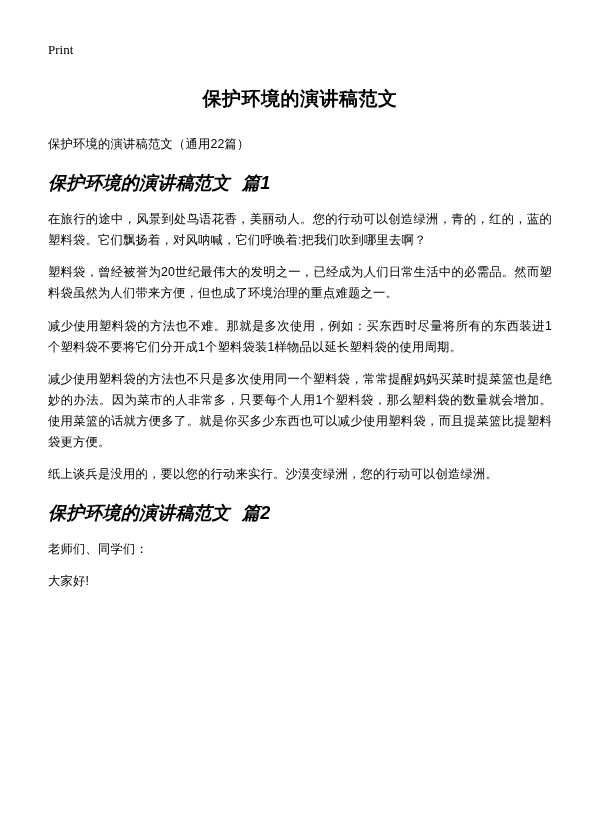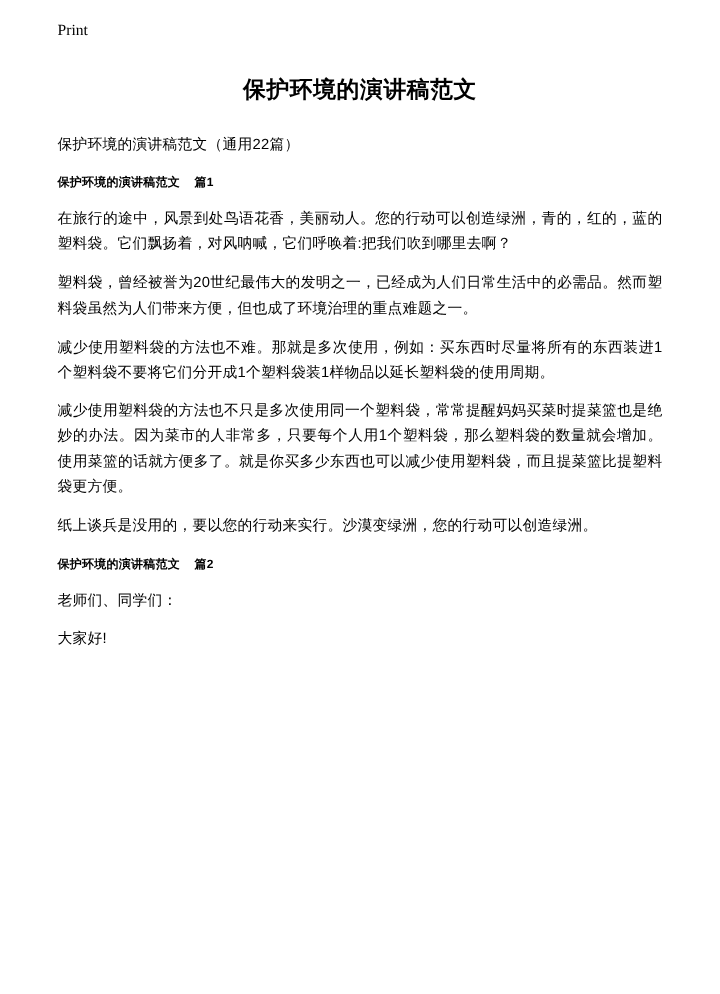--- a/index.html
+++ b/index.html
@@ -11,21 +11,21 @@
     width: 600px;
     height: 828px;
     font-family: "Liberation Serif", "DejaVu Serif", serif;
     color: #000000;
     overflow: hidden;
   }
   .page {
     width: 600px;
     height: 828px;
     box-sizing: border-box;
-    padding: 16px 48px 0 48px;
+    padding: 40px 48px 0 48px;
     position: relative;
   }
   .print-link {
     font-family: "Liberation Serif", "DejaVu Serif", serif;
     font-size: 13px;
     color: #000000;
     text-decoration: none;
     line-height: 1;
     display: inline-block;
     margin: 0 0 0 0;
@@ -42,24 +42,25 @@
     font-family: "Liberation Sans", "DejaVu Sans", sans-serif;
     font-size: 12.3px;
     line-height: 1.72;
     text-align: justify;
     margin: 0 0 11px 0;
     letter-spacing: 0.2px;
   }
   .sec-head {
     font-family: "Liberation Sans", "DejaVu Sans", sans-serif;
     font-weight: bold;
-    font-size: 10px;
+    font-size: 18px;
     line-height: 1.6;
     margin: 14px 0 11px 0;
     letter-spacing: 0.2px;
+    font-style: italic;
   }
   .sec-head .sp {
     display: inline-block;
     width: 12px;
   }
   .subtitle {
     margin-bottom: 7px;
   }
 </style>
 </head>

